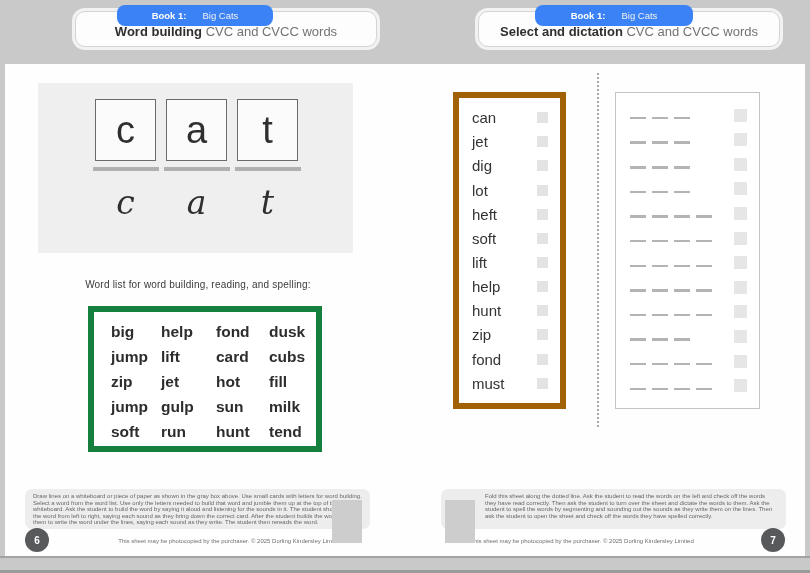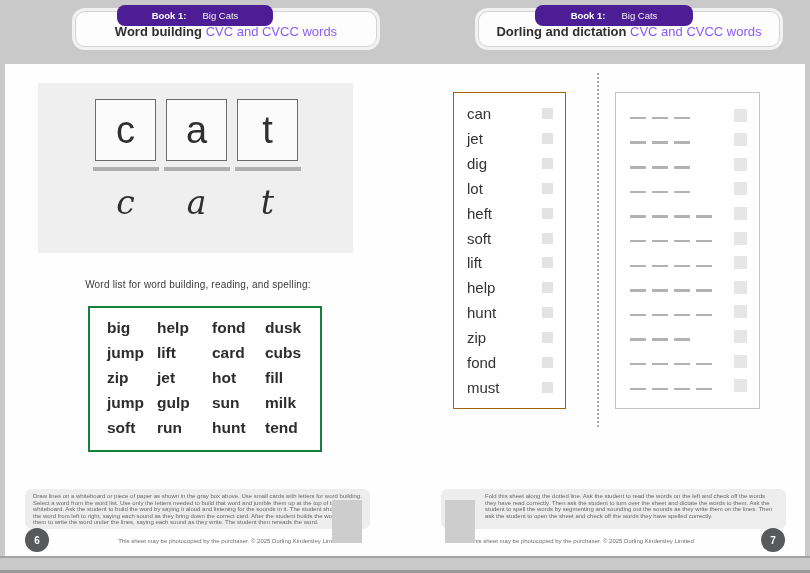--- a/index.html
+++ b/index.html
@@ -25,24 +25,24 @@
     position:absolute; top:11px; width:302px; height:36px;
     background:#fdfdfd; border:1px solid #d4d4d4; border-radius:10px;
     box-shadow:0 0 0 3px #f2f2f2;
     display:flex; align-items:flex-end; justify-content:center;
     padding-bottom:7px;
   }
   .header-box.left { left:75px; }
   .header-box.right { left:478px; }
   .page-title { font-size:13px; color:#3a3a3a; white-space:nowrap; }
   .page-title .bold { font-weight:bold; color:#2f2f2f; }
-  .page-title .rest { margin-left:0; color:#8b5cf6; }
+  .page-title .rest { margin-left:0; color:#737373; }
   .book-tab {
     position:absolute; top:5px; height:21px;
-    background:#4c1d95; border-radius:8px;
+    background:#3b82f6; border-radius:8px;
     display:flex; align-items:center; justify-content:center;
     color:#fff; font-size:9.5px; white-space:nowrap; z-index:3;
   }
   .book-tab.left { left:117px; width:156px; }
   .book-tab.right { left:535px; width:158px; }
   .book-tab .bold { font-weight:bold; }
   .book-tab .rest { margin-left:16px; color:#f1f1f1; }
 
   
   .gray-box {
@@ -67,21 +67,21 @@
     font-size:33px; color:#2f2f2f;
   }
 
   
   .word-list-caption {
     position:absolute; left:28px; top:279px; width:340px;
     text-align:center; font-size:10px; color:#3a3a3a; letter-spacing:.2px;
   }
   .word-grid-box {
     position:absolute; left:88px; top:306px; width:234px; height:146px;
-    background:#fff; border:2px solid #15803d;
+    background:#fff; border:6px solid #15803d;
     padding:11px 0 0 17px;
   }
   .word-grid {
     display:grid; grid-template-columns:50px 55px 53px 48px;
     grid-auto-rows:25px;
   }
   .word-grid span { font-size:15.5px; font-weight:bold; color:#2d2d2d; }
 
   
   .instr-box {
@@ -105,21 +105,21 @@
     position:absolute; top:528px; width:24px; height:24px; border-radius:50%;
     background:#58595b; color:#fff; font-weight:bold; font-size:10px;
     display:flex; align-items:center; justify-content:center;
   }
   .page-circle.left { left:25px; }
   .page-circle.right { left:761px; }
 
   
   .read-box {
     position:absolute; left:453px; top:92px; width:113px; height:317px;
-    background:#fff; border:1px solid #a16207;
+    background:#fff; border:6px solid #a16207;
     display:flex; flex-direction:column; justify-content:space-evenly;
     padding:4px 0;
   }
   .read-row {
     display:flex; align-items:center; justify-content:space-between;
     padding:0 12px 0 13px;
   }
   .read-row .word { font-size:15px; color:#333; }
   .checkbox { width:11px; height:11px; background:#e3e3e3; display:inline-block; }
 
@@ -161,21 +161,21 @@
       <span class="rest">CVC and CVCC words</span>
     </div>
   </div>
 
   <div class="book-tab right">
     <span class="bold">Book 1:</span>
     <span class="rest">Big Cats</span>
   </div>
   <div class="header-box right">
     <div class="page-title">
-      <span class="bold">Dorling and dictation</span>
+      <span class="bold">Select and dictation</span>
       <span class="rest">CVC and CVCC words</span>
     </div>
   </div>
 
   <div class="gray-box">
     <div class="cards-wrap" id="cards-wrap">
         <div class="letter-card">c</div>
         <div class="letter-card">a</div>
         <div class="letter-card">t</div>
         <div class="card-underline"></div>

